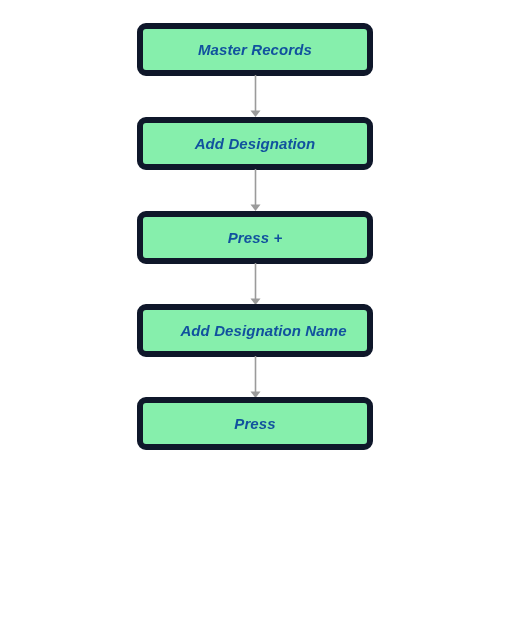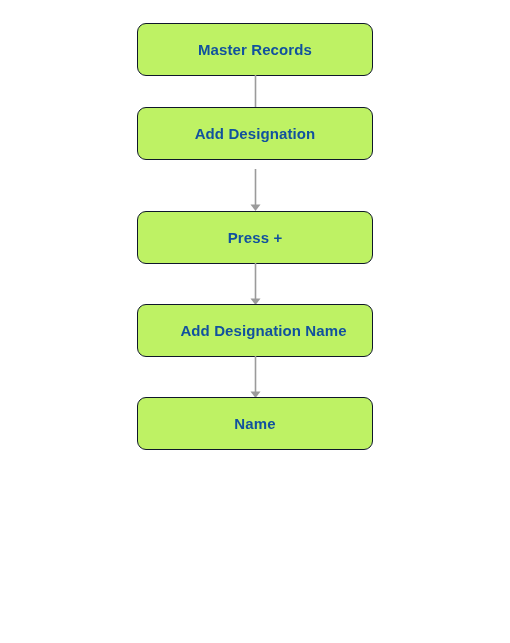--- a/index.html
+++ b/index.html
@@ -23,41 +23,42 @@
     background: #ffffff;
   }
 
   
   .node {
     position: absolute;
     left: 137px;
     width: 236px;
     height: 53px;
     box-sizing: border-box;
-    background: #bef264;
-    border: 1px solid #0f172a;
+    background: #86efac;
+    border: 6px solid #0f172a;
     border-radius: 9px;
     display: flex;
     align-items: center;
     justify-content: center;
+    font-style: italic;
   }
   .node-label {
     color: #11519e;
     font-family: "Liberation Sans", sans-serif;
     font-size: 15px;
     font-weight: bold;
     letter-spacing: 0.1px;
     line-height: 1;
     text-align: center;
     white-space: nowrap;
     user-select: none;
   }
 
   .node-1 { top: 23px; }
-  .node-2 { top: 107px; }
+  .node-2 { top: 117px; }
   .node-3 { top: 211px; justify-content: center; }
   .node-4 { top: 304px; padding-left: 17px; }
   .node-5 { top: 397px; }
 
   
   .connector {
     position: absolute;
     left: 250px;
     width: 11px;
     height: 42px;
@@ -116,16 +117,16 @@
   </div>
 
   <div class="connector conn-4">
     <svg viewBox="0 0 11 42" xmlns="http://www.w3.org/2000/svg">
       <line x1="5.5" y1="0" x2="5.5" y2="36.5" stroke="#9b9b9b" stroke-width="1.6"></line>
       <polygon points="0.5,35.5 10.5,35.5 5.5,42" fill="#9b9b9b"></polygon>
     </svg>
   </div>
 
   <div class="node node-5">
-    <span class="node-label">Name</span>
+    <span class="node-label">Press</span>
   </div>
 
 </div>
 
 </body></html>

